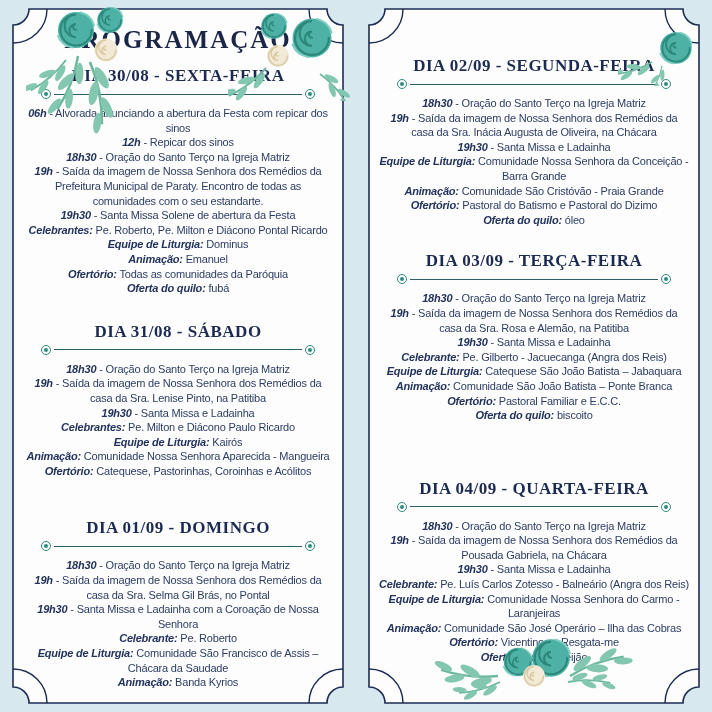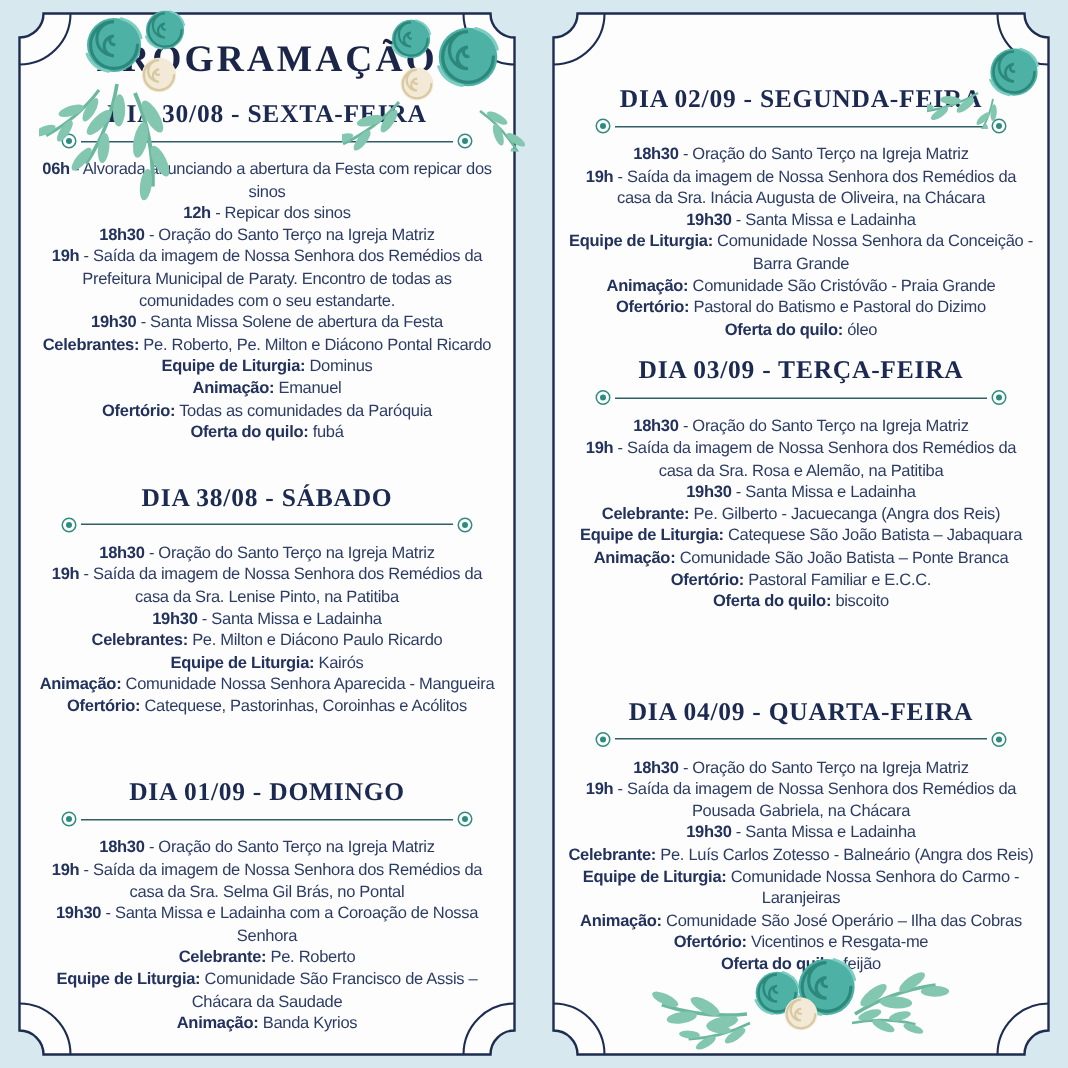--- a/index.html
+++ b/index.html
@@ -19,36 +19,36 @@
   h1.title{
     margin:6px 0 0;text-align:center;color:#1b2547;
     font-family:"Liberation Serif","DejaVu Serif",serif;
     font-size:25px;font-weight:700;letter-spacing:2px;
   }
   section.day{display:block;}
   .content.col-left section:nth-of-type(1){margin-top:12px;}
   .content.col-left section:nth-of-type(2){margin-top:26px;}
   .content.col-left section:nth-of-type(3){margin-top:40px;}
   .content.col-right section:nth-of-type(1){margin-top:36px;}
-  .content.col-right section:nth-of-type(2){margin-top:10px;}
+  .content.col-right section:nth-of-type(2){margin-top:24px;}
   .content.col-right section:nth-of-type(3){margin-top:56px;}
   h2.day-heading{
     margin:0;text-align:center;color:#1c2a52;
     font-family:"Liberation Serif","DejaVu Serif",serif;
     font-size:17px;font-weight:700;letter-spacing:.5px;
   }
   .divider{display:flex;align-items:center;width:88%;margin:3px auto 7px;}
   .ring{width:8px;height:8px;border:1.5px solid #2f8b80;border-radius:50%;position:relative;flex:0 0 auto;}
   .ring::after{content:"";position:absolute;left:2px;top:2px;right:2px;bottom:2px;background:#2f8b80;border-radius:50%;}
   .rule{flex:1;height:0;border-top:1.6px solid #2f5d68;margin:0 3px;}
   .day-body p{
     margin:0;text-align:center;color:#2c3c64;
     font-size:11px;line-height:14.6px;letter-spacing:-.2px;
   }
-  .bld{font-weight:700;color:#22325c;}
+  .bld{font-weight:700;color:#22325c;font-style:italic;}
   svg.deco{position:absolute;pointer-events:none;}
   .deco.tl{left:18px;top:-6px;}
   .deco.tr-left{right:-10px;top:-8px;}
   .deco.tr-right{right:-6px;top:10px;}
   .deco.bottom{left:50%;bottom:6px;transform:translateX(-50%);}
 </style>
 </head>
 <body>
 
 <svg width="0" height="0" style="position:absolute" aria-hidden="true">
@@ -98,21 +98,21 @@
           <p class="entry"><span class="bld">19h</span><span class="reg"> - Saída da imagem de Nossa Senhora dos Remédios da Prefeitura Municipal de Paraty. Encontro de todas as comunidades com o seu estandarte.</span></p>
           <p class="entry"><span class="bld">19h30</span><span class="reg"> - Santa Missa Solene de abertura da Festa</span></p>
           <p class="entry"><span class="bld">Celebrantes:</span><span class="reg"> Pe. Roberto, Pe. Milton e Diácono Pontal Ricardo</span></p>
           <p class="entry"><span class="bld">Equipe de Liturgia:</span><span class="reg"> Dominus</span></p>
           <p class="entry"><span class="bld">Animação:</span><span class="reg"> Emanuel</span></p>
           <p class="entry"><span class="bld">Ofertório:</span><span class="reg"> Todas as comunidades da Paróquia</span></p>
           <p class="entry"><span class="bld">Oferta do quilo:</span><span class="reg"> fubá</span></p>
         </div>
       </section>
       <section class="day">
-        <h2 class="day-heading">DIA 38/08 - SÁBADO</h2>
+        <h2 class="day-heading">DIA 31/08 - SÁBADO</h2>
         <div class="divider">
           <span class="ring"></span>
           <span class="rule"></span>
           <span class="ring"></span>
         </div>
         <div class="day-body">
           <p class="entry"><span class="bld">18h30</span><span class="reg"> - Oração do Santo Terço na Igreja Matriz</span></p>
           <p class="entry"><span class="bld">19h</span><span class="reg"> - Saída da imagem de Nossa Senhora dos Remédios da casa da Sra. Lenise Pinto, na Patitiba</span></p>
           <p class="entry"><span class="bld">19h30</span><span class="reg"> - Santa Missa e Ladainha</span></p>
           <p class="entry"><span class="bld">Celebrantes:</span><span class="reg"> Pe. Milton e Diácono Paulo Ricardo</span></p>

